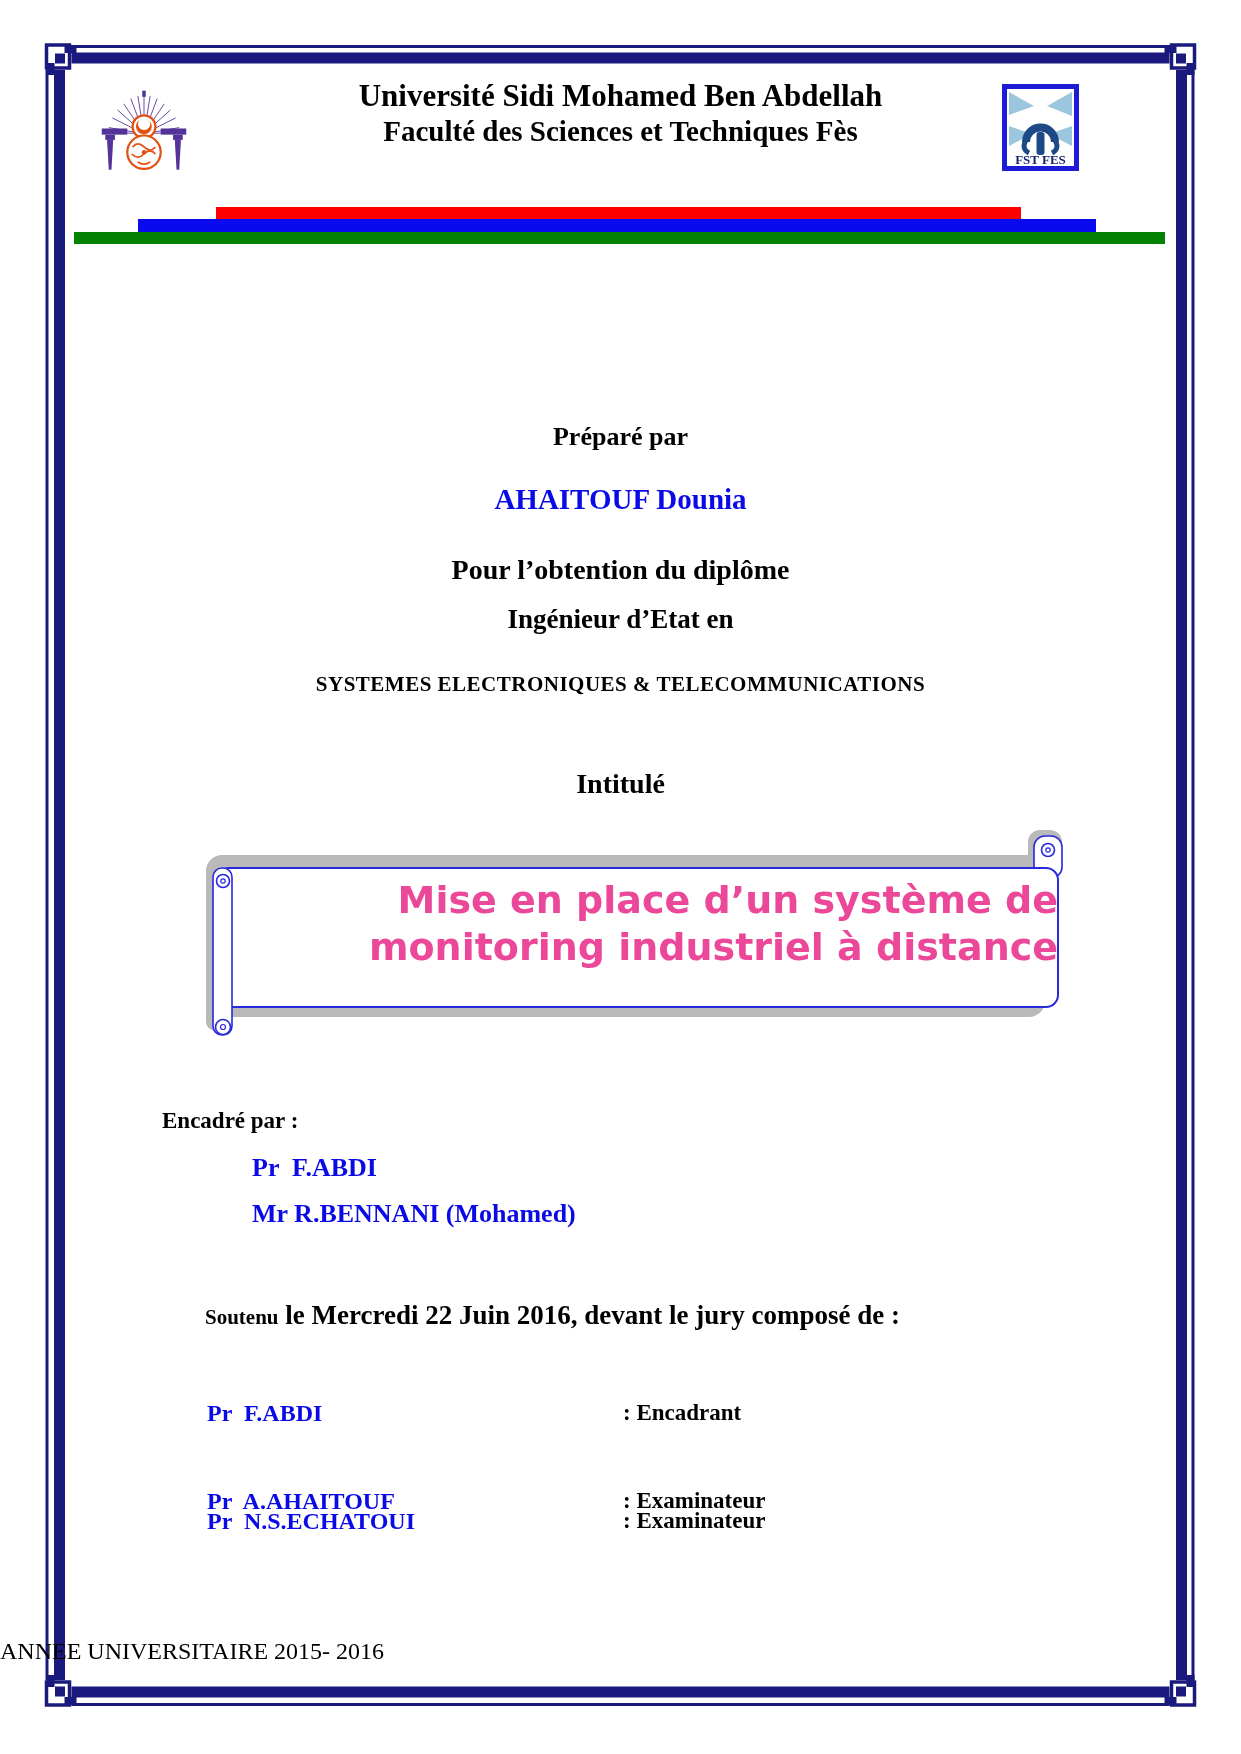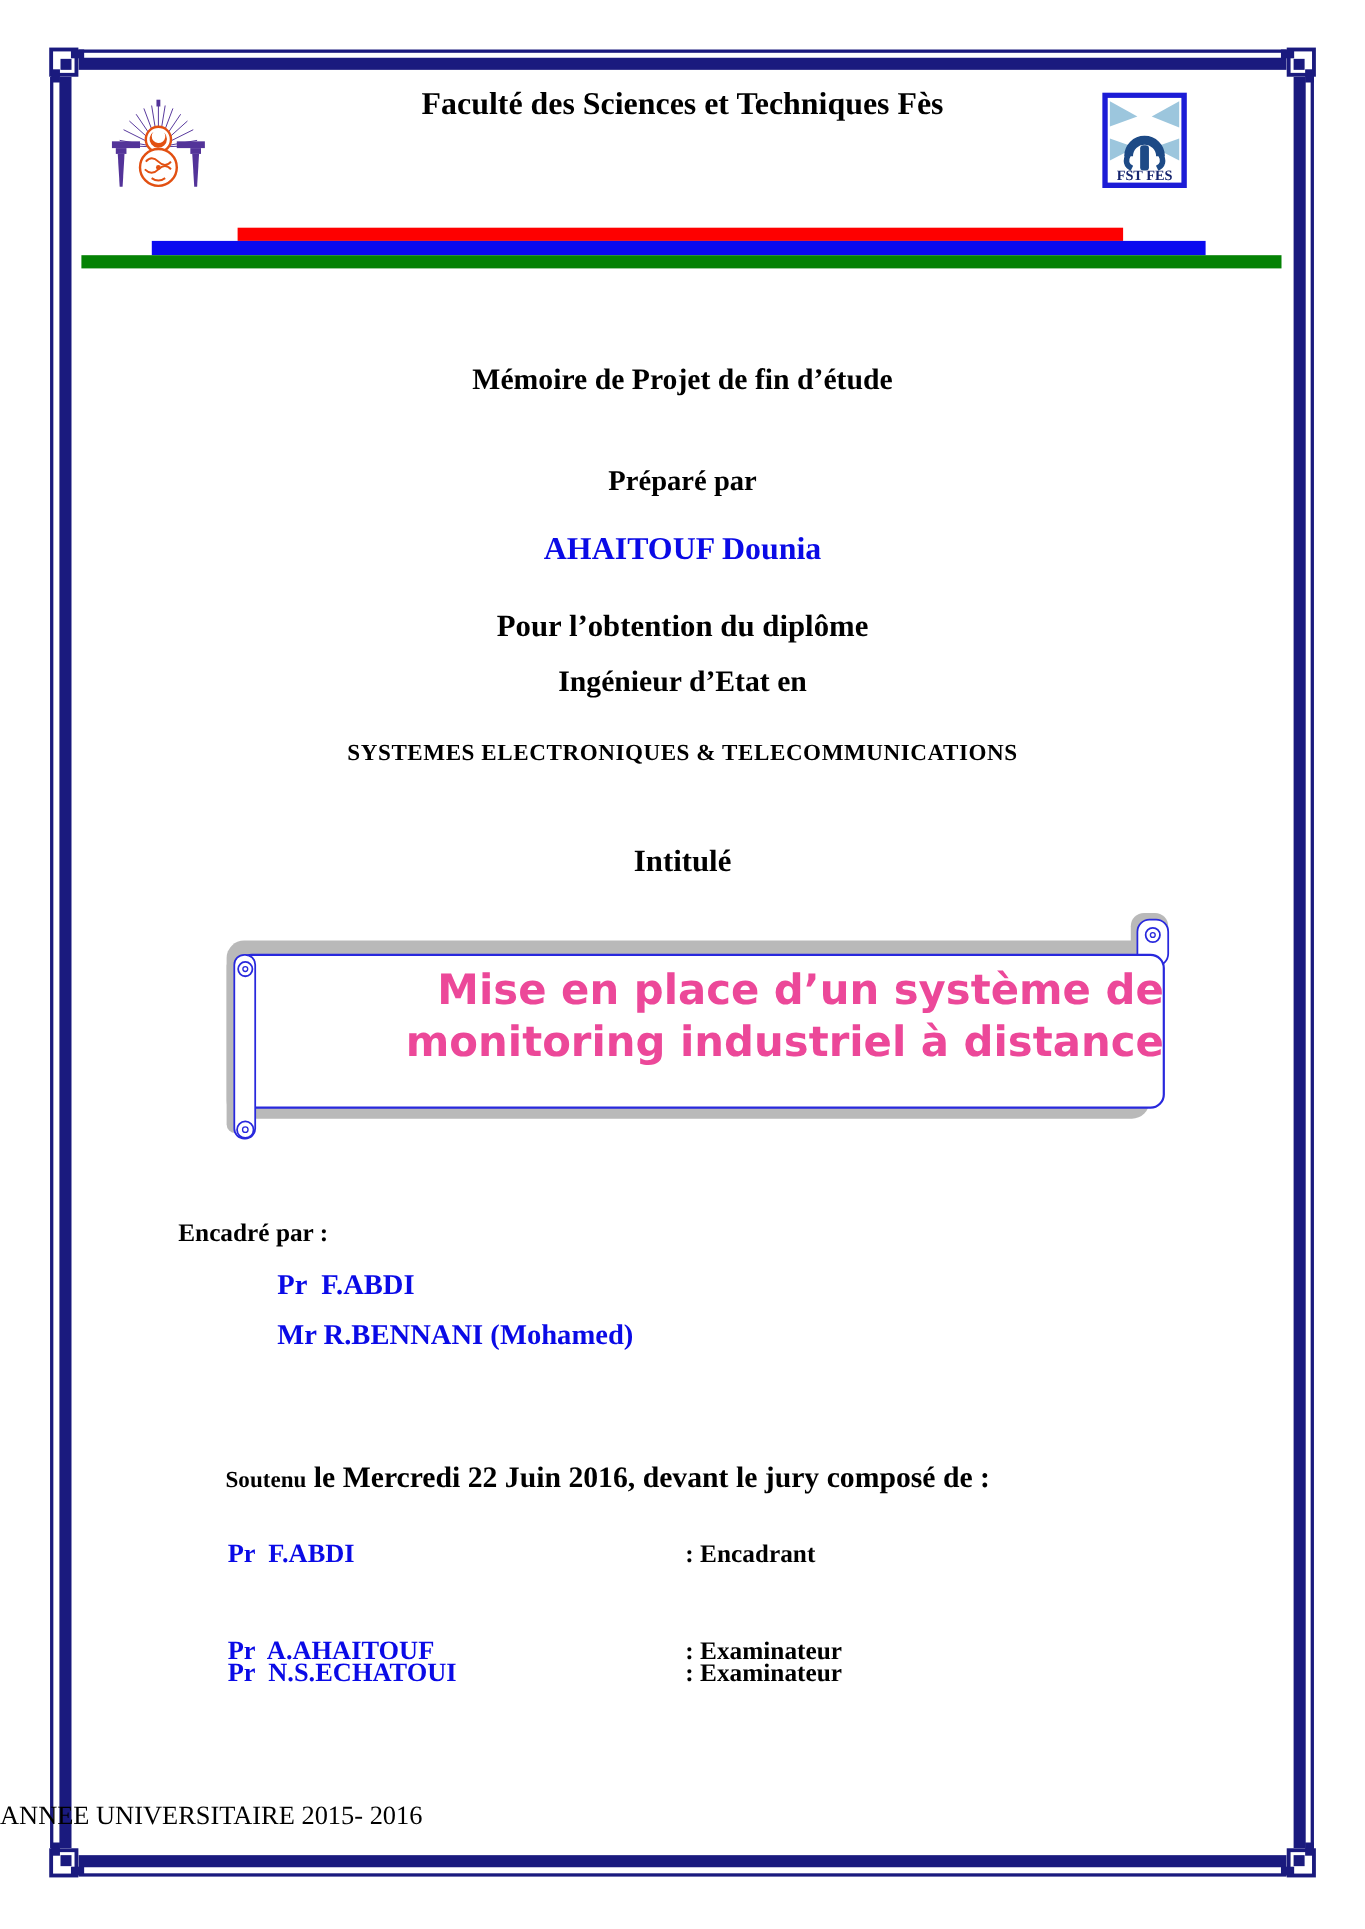--- a/index.html
+++ b/index.html
@@ -37,21 +37,21 @@
   #scroll-banner{left:190px;top:810px;width:890px;height:240px;}
   #banner-title{left:240px;top:877px;width:818px;text-align:right;
     font-family:"DejaVu Sans", sans-serif;font-weight:bold;
     font-size:38px;line-height:47px;color:#ec4899;}
   
   #encadre-label{left:150px;top:1108px;font-size:23px;font-weight:bold;color:#000;margin-left:12px;}
   .sup{left:252px;font-size:26px;font-weight:bold;color:#0a0ae6;white-space:pre;}
   #sup-1{top:1153px;}
   #sup-2{top:1199px;}
   
-  #defense-line{left:205px;top:1300px;width:1000px;color:#000;font-weight:bold;margin-top:28px;}
+  #defense-line{left:205px;top:1300px;width:1000px;color:#000;font-weight:bold;}
   #defense-line .small{font-size:21px;}
   #defense-line .big{font-size:27px;}
   
   .jury-name{left:207px;font-size:24px;font-weight:bold;color:#0a0ae6;white-space:pre;}
   .jury-role{left:623px;font-size:23px;font-weight:bold;color:#000;white-space:pre;}
   .jr1{top:1400px;} .jr2{top:1508px;text-align:right;} .jr3{top:1488px;}
   
   #footer-line{left:0;top:1638px;width:1220px;text-align:left;font-size:24px;color:#000;}
 </style>
 </head>
@@ -112,28 +112,28 @@
     <g fill="none" stroke="#1d4a86">
       <path d="M24,58 a14.5,14.5 0 1 1 29,0" stroke-width="8"></path>
       <path d="M24,56 q-5,9 3,13" stroke-width="5"></path>
       <path d="M53,56 q5,9 -3,13" stroke-width="5"></path>
     </g>
     <rect x="34.5" y="48" width="8" height="23" rx="3" fill="#1d4a86"></rect>
     <text x="38.5" y="80" text-anchor="middle" font-family="Liberation Serif, serif" font-weight="bold" font-size="13" fill="#15246e">FST FES</text>
   </svg>
 
   <div id="header-block" class="abs">
+    <div class="h1">Université Sidi Mohamed Ben Abdellah</div>
     <div class="h2">Faculté des Sciences et Techniques Fès</div>
   </div>
 
   <div id="bar-red" class="bar"></div>
   <div id="bar-blue" class="bar"></div>
   <div id="bar-green" class="bar"></div>
 
-  <div id="memoire" class="abs cline">Mémoire de Projet de fin d’étude</div>
   <div id="prepare" class="abs cline">Préparé par</div>
   <div id="author" class="abs cline">AHAITOUF Dounia</div>
   <div id="obtention" class="abs cline">Pour l’obtention du diplôme</div>
   <div id="ingenieur" class="abs cline">Ingénieur d’Etat en</div>
   <div id="systemes" class="abs cline">SYSTEMES ELECTRONIQUES &amp; TELECOMMUNICATIONS</div>
 
   <div id="intitule" class="abs cline">Intitulé</div>
 
   <svg id="scroll-banner" class="abs" width="890" height="240" viewBox="0 0 890 240">
 

